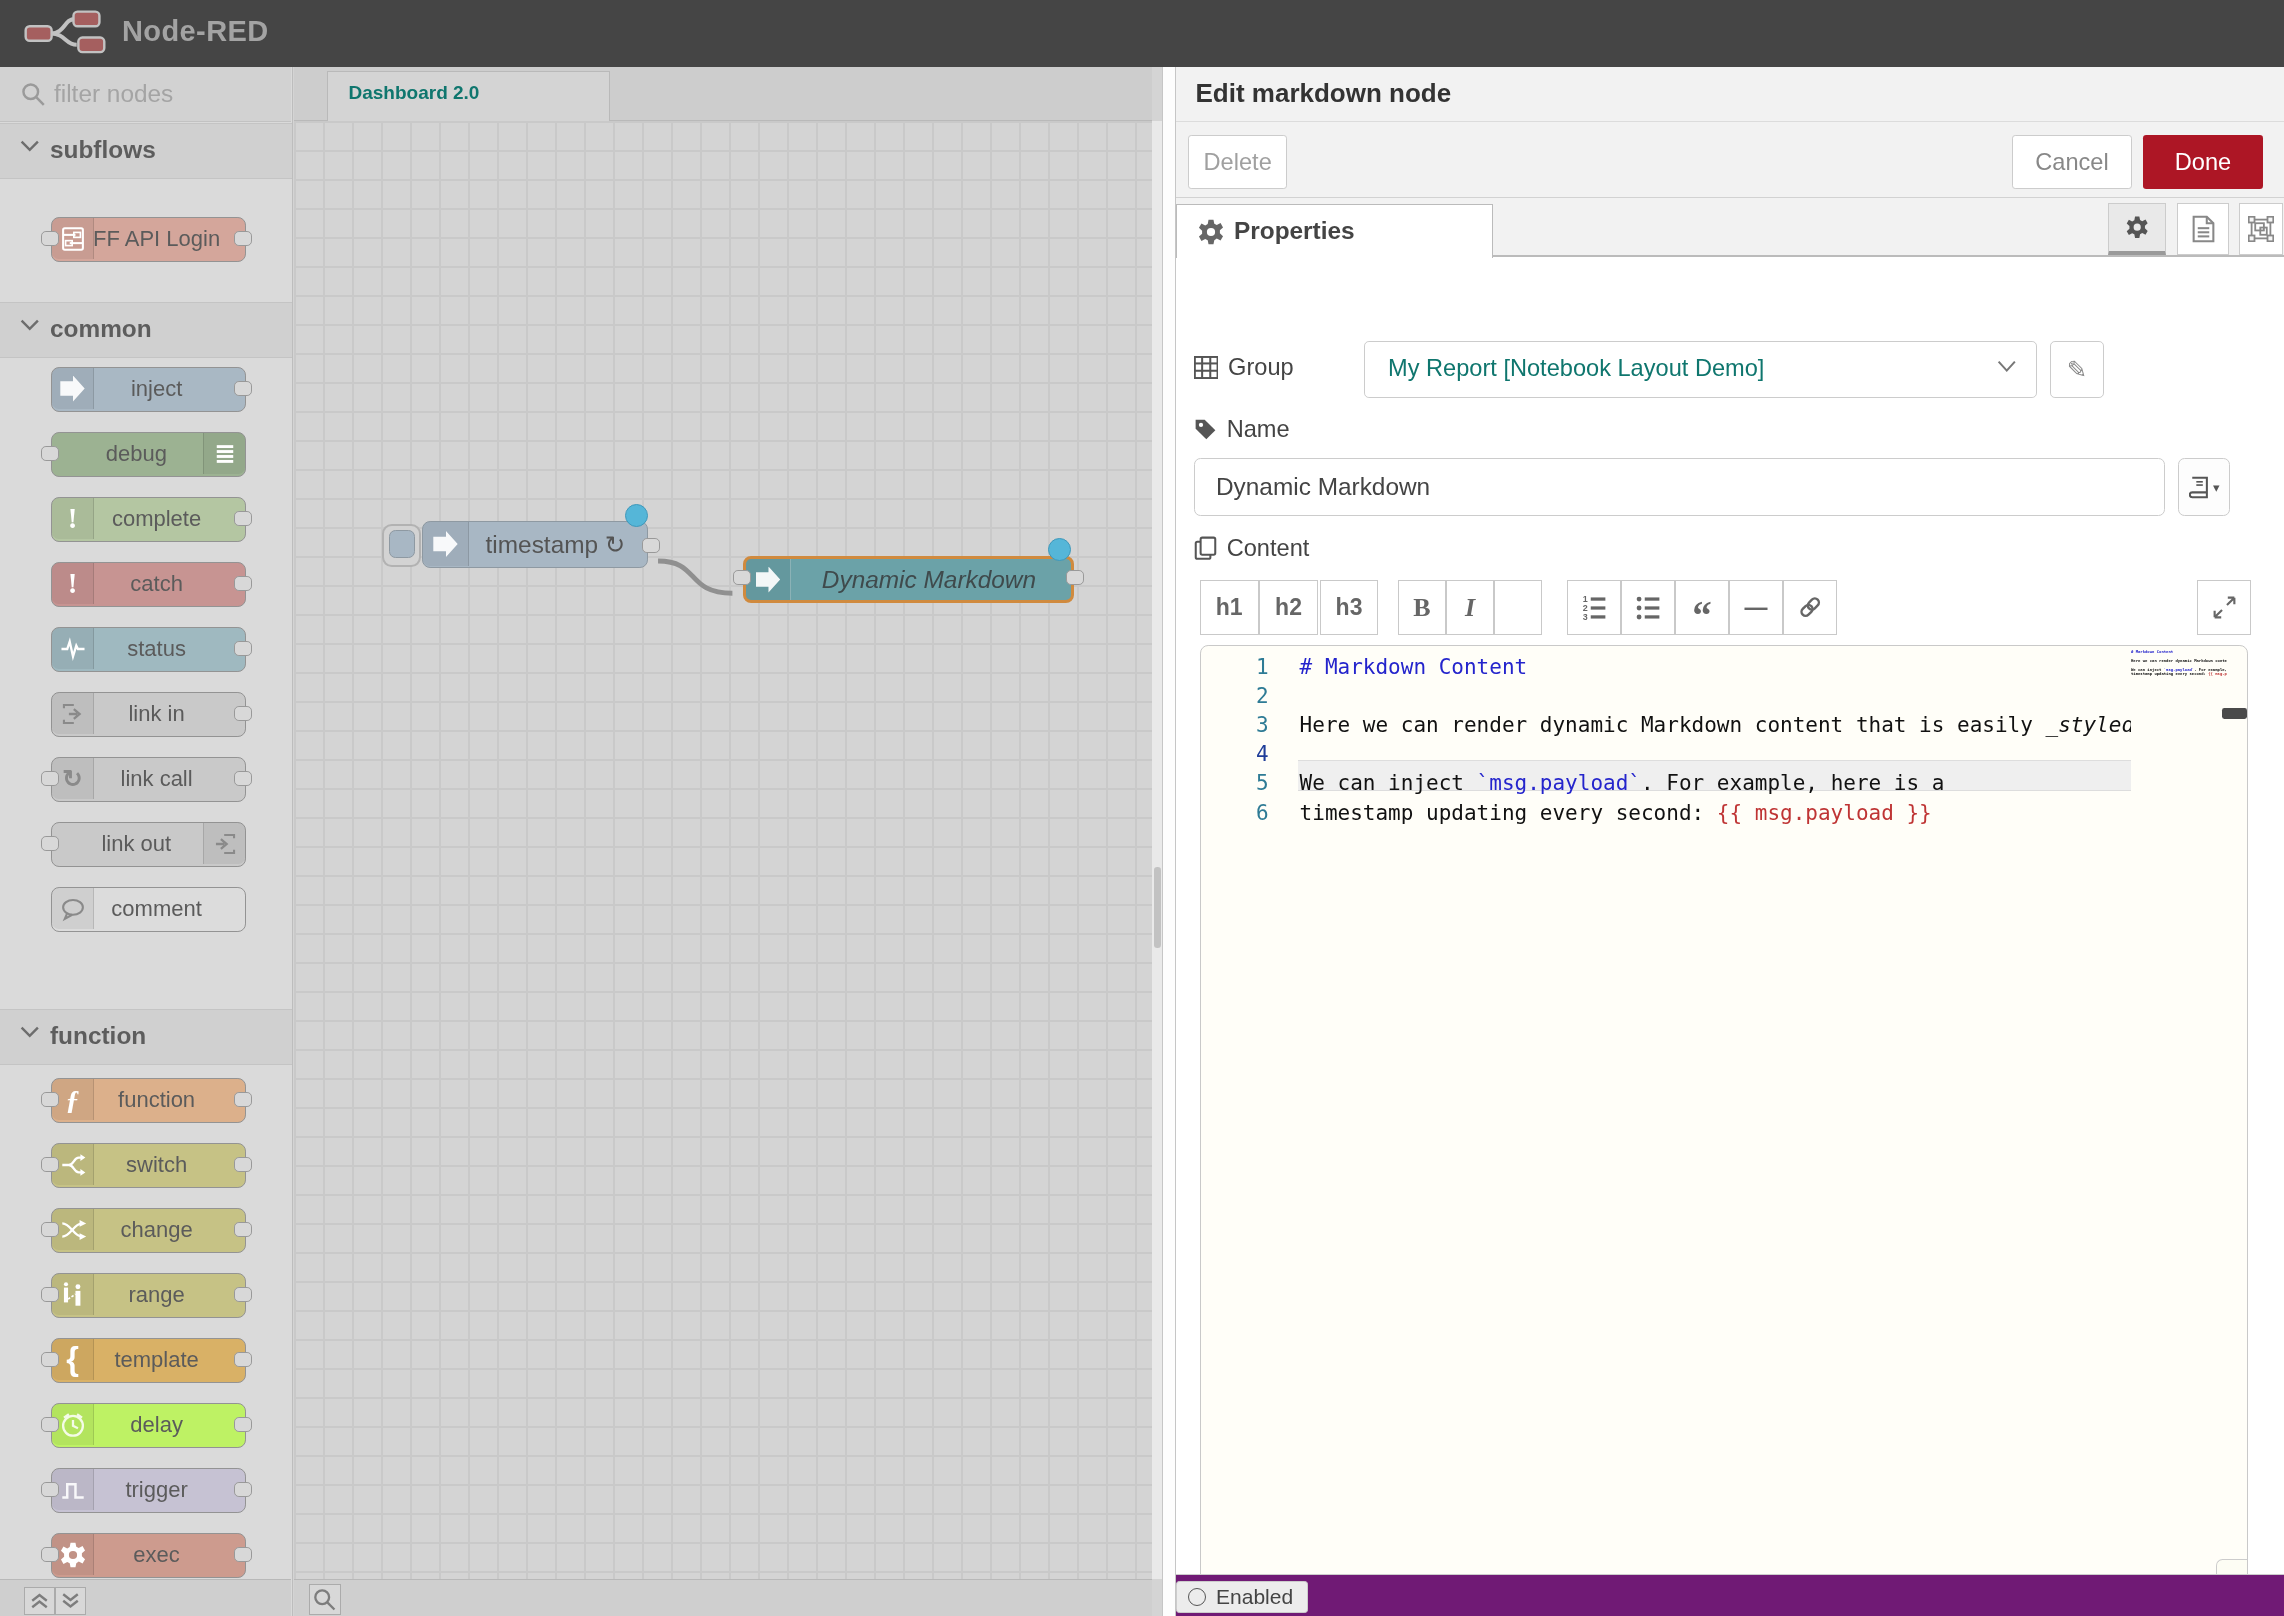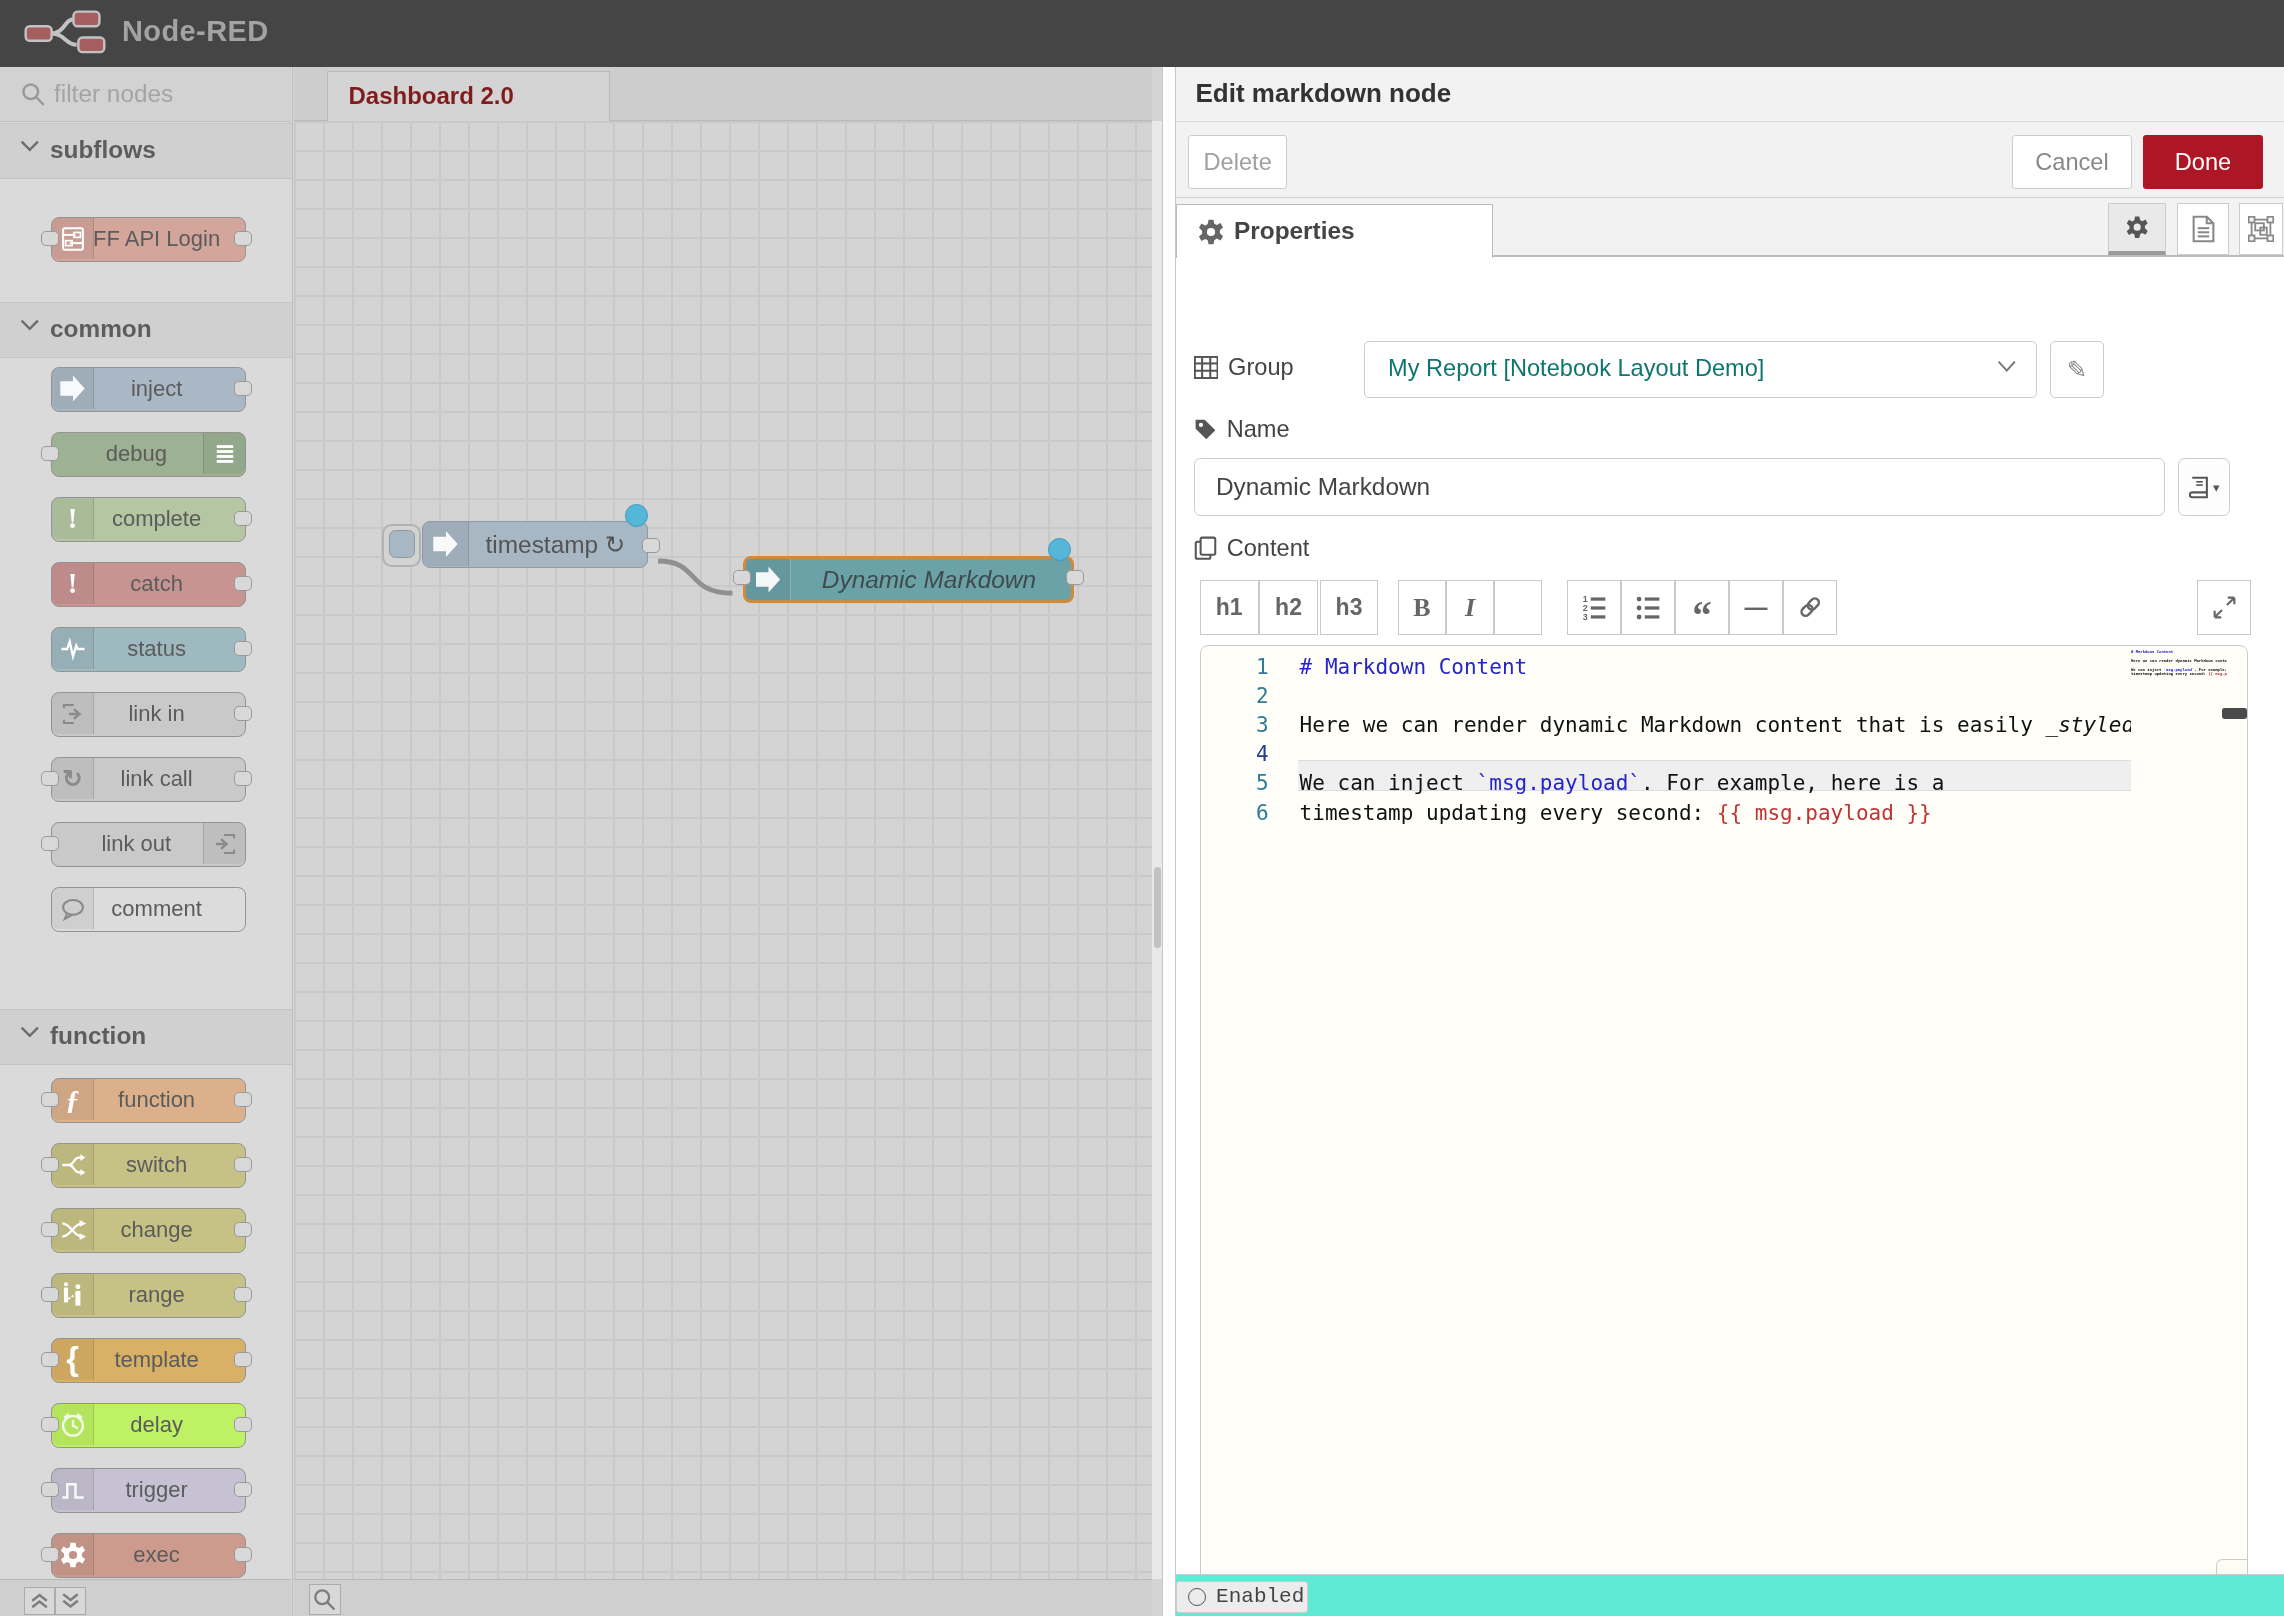--- a/index.html
+++ b/index.html
@@ -30,21 +30,21 @@
   .port{position:absolute;width:18px;height:15.4px;background:#d8d8d8;border:1.6px solid #999;border-radius:4.9px;box-sizing:border-box;}
   .icon-center{position:absolute;inset:0;display:flex;align-items:center;justify-content:center;color:#fff;}
   #palette-footer{position:absolute;left:0;top:1512px;width:291px;height:37px;background:#cfcfcf;border-top:1.6px solid #b8b8b8;}
   .foot-btn{position:absolute;top:6.5px;width:31px;height:28.4px;background:#d8d8d8;border:1.6px solid #ababab;box-sizing:border-box;
             display:flex;align-items:center;justify-content:center;color:#777;cursor:pointer;}
 
   
   #canvas{position:absolute;left:294px;top:67px;width:858px;height:1549px;background:#d4d4d4;}
   #canvas-tabbar{position:absolute;left:0;top:0;width:858px;height:53px;background:#cdcdcd;border-bottom:1.6px solid #b9b9b9;}
   #canvas-tab{position:absolute;left:32.5px;top:4.1px;width:283px;height:50px;background:#d4d4d4;border:1.6px solid #b9b9b9;border-bottom:none;box-sizing:border-box;}
-  #canvas-tab span{position:absolute;left:21px;top:9.7px;font-size:24px;font-weight:bold;color:#7f1d1d;}
+  #canvas-tab span{position:absolute;left:21px;top:9.7px;font-size:19px;font-weight:bold;color:#0f766e;}
   #grid{position:absolute;left:0;top:54px;width:858px;height:1458px;
     background-image:linear-gradient(#c9c9c9 1.6px,transparent 1.6px),linear-gradient(90deg,#c9c9c9 1.6px,transparent 1.6px);
     background-size:29px 29px;}
   #canvas-footer{position:absolute;left:0;top:1512px;width:858px;height:37px;background:#cfcfcf;border-top:1.6px solid #b8b8b8;}
   #canvas-scroll{position:absolute;left:858px;top:54px;width:11.4px;height:1458px;background:#e9e9e9;}
   #canvas-scroll .thumb{position:absolute;left:2.4px;top:746px;width:6.5px;height:81px;background:#c2c2c2;border-radius:3.2px;}
 
   .flow-node{position:absolute;border-radius:8.1px;box-sizing:border-box;cursor:grab;}
   .flow-node .nlabel{position:absolute;left:49px;right:8.1px;top:0;bottom:0;display:flex;align-items:center;justify-content:center;
      font-size:24.4px;color:#545454;}
@@ -98,21 +98,21 @@
   .seg-blue{color:#2424cc;}
   .seg-red{color:#bf3434;}
   .seg-em{color:#111;font-style:italic;}
   #active-line{position:absolute;left:97px;top:114px;width:850px;height:31px;background:#efefef;border-top:1.6px solid #ddd;border-bottom:1.6px solid #ddd;box-sizing:border-box;}
   #minimap{position:absolute;right:19.5px;top:3.2px;width:96px;height:143px;overflow:hidden;background:#fffef8;}
   #minimap .mm-inner{transform:scale(.185);transform-origin:top left;width:520px;}
   #mm-scroll{position:absolute;right:0px;top:62px;width:24.4px;height:10.6px;background:#4a4a4a;border-radius:2.4px;}
   #editor-help-btn{position:absolute;right:0px;bottom:0px;width:31px;height:52px;background:#fdfdf4;border:1.6px solid #ccc;border-bottom:none;border-right:none;border-radius:6.5px 0 6.5px 0;
      box-sizing:border-box;display:flex;align-items:center;justify-content:center;font-size:21px;color:#666;cursor:pointer;}
 
-  #tray-footer{position:absolute;left:0;top:1507px;width:1108px;height:42px;background:#5eead4;border-top:1.6px solid #ccc;font-family:Liberation Mono, monospace;}
+  #tray-footer{position:absolute;left:0;top:1507px;width:1108px;height:42px;background:#701a75;border-top:1.6px solid #ccc;}
   #btn-enabled{position:absolute;left:0px;top:5.7px;width:132px;height:32.5px;background:#ececec;border:1.6px solid #ccc;border-radius:3.2px;box-sizing:border-box;
      display:flex;align-items:center;gap:9.7px;padding-left:11.4px;font-size:21px;color:#444;cursor:pointer;}
   #btn-enabled .circ{width:18px;height:18px;border:1.6px solid #555;border-radius:50%;box-sizing:border-box;}
   svg{display:block;}
 </style>
 </head>
 <body>
 
 <div id="root">
 

